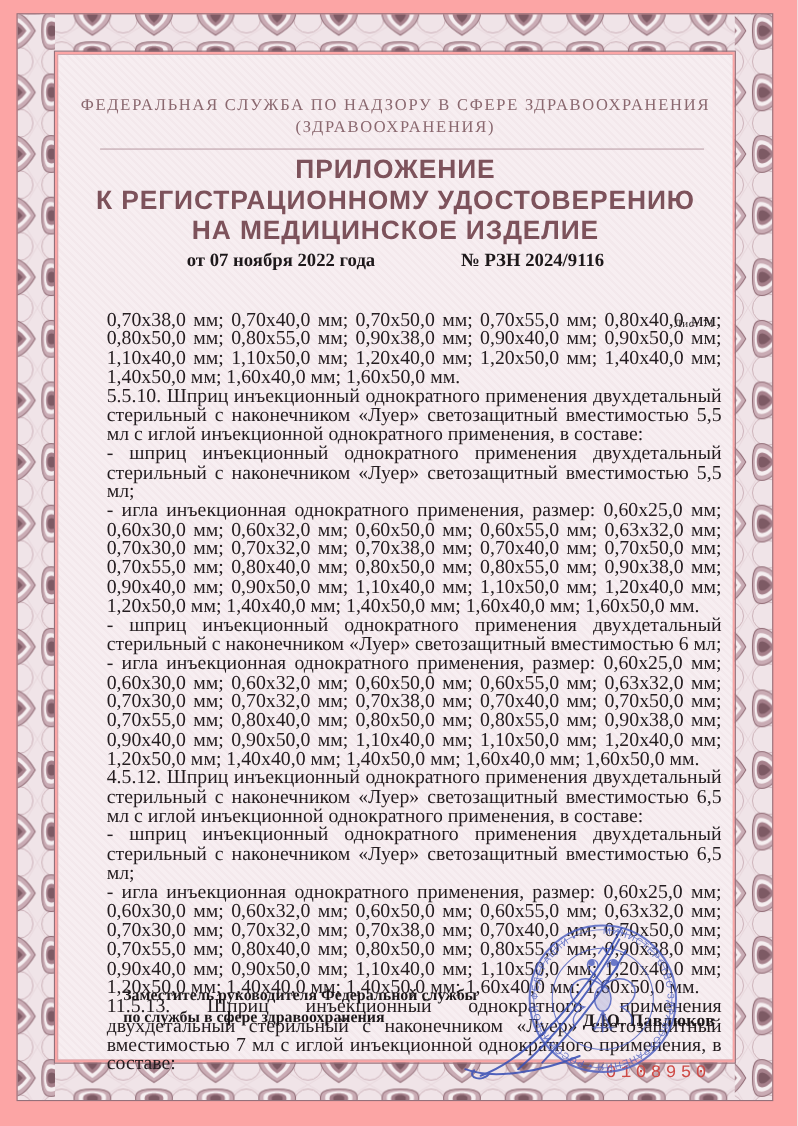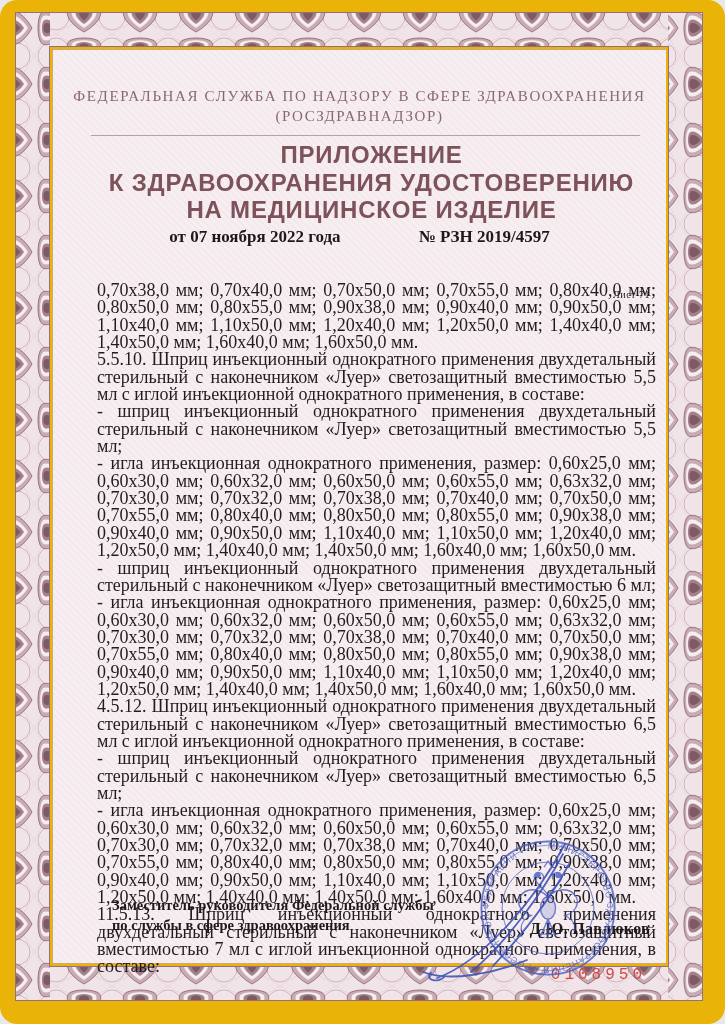--- a/index.html
+++ b/index.html
@@ -1,38 +1,38 @@
 <!DOCTYPE html>
 <html><head>
 <meta charset="utf-8">
 <style>
   html,body{margin:0;padding:0;}
   body{background:#e8e8e8;font-family:"Liberation Serif", serif;}
   .page{
     position:relative;width:725px;height:1024px;margin:0 auto;
-    background:#eab308;overflow:hidden;border-radius:17px;
+    background:#fca5a5;overflow:hidden;
   }
   .border-svg{position:absolute;left:0;top:0;width:725px;height:1024px;}
   .inner{
     position:absolute;left:53px;top:50px;width:613px;height:913px;
     background:
       repeating-linear-gradient(45deg, rgba(195,160,170,.07) 0 2px, rgba(255,255,255,0) 2px 5px),
       #f7eef1;
   }
   .org{
     position:absolute;top:36px;left:0;width:100%;
     text-align:center;color:#8a686f;font-size:15px;line-height:20px;
     letter-spacing:1.6px;font-family:"Liberation Serif",serif;
   }
   .divider{
     position:absolute;top:85px;left:38px;right:26px;height:0;
     border-top:1px solid #bb9fa7;
   }
   .title{
-    position:absolute;top:91px;left:12px;width:100%;text-align:center;
+    position:absolute;top:91px;left:0;width:100%;text-align:center;
     color:#7d525b;font-family:"Liberation Sans",sans-serif;font-weight:bold;
     font-size:24px;line-height:27.5px;letter-spacing:.8px;
   }
   .date-row{
     position:absolute;top:177px;left:0;width:100%;
     display:flex;justify-content:center;gap:78px;
     font-weight:bold;color:#1d181a;font-size:17px;
   }
   .sheet{
     position:absolute;top:206px;right:16px;
@@ -93,34 +93,34 @@
     <rect x="668" y="13" width="34" height="987" fill="url(#gbV)"></rect>
     <rect x="15.5" y="12.5" width="687" height="988" fill="none" stroke="#93707a" stroke-width="1"></rect>
     <rect x="49.5" y="46.5" width="619" height="920" fill="none" stroke="#93707a" stroke-width="1"></rect>
     <rect x="52.5" y="49.5" width="613" height="914" fill="none" stroke="#c2a5ad" stroke-width="0.7"></rect>
   </svg>
 
   <div class="inner">
 
     <div class="org">
       <div>ФЕДЕРАЛЬНАЯ СЛУЖБА ПО НАДЗОРУ В СФЕРЕ ЗДРАВООХРАНЕНИЯ</div>
-      <div>(РОСЗДРАВНАДЗОР)</div>
+      <div>(ЗДРАВООХРАНЕНИЯ)</div>
     </div>
 
     <div class="divider"></div>
 
     <div class="title">
       <div>ПРИЛОЖЕНИЕ</div>
-      <div>К ЗДРАВООХРАНЕНИЯ УДОСТОВЕРЕНИЮ</div>
+      <div>К РЕГИСТРАЦИОННОМУ УДОСТОВЕРЕНИЮ</div>
       <div>НА МЕДИЦИНСКОЕ ИЗДЕЛИЕ</div>
     </div>
 
     <div class="date-row">
       <span>от 07 ноября 2022 года</span>
-      <span>№  РЗН 2019/4597</span>
+      <span>№  РЗН 2024/9116</span>
     </div>
 
     <div class="sheet">Лист 71</div>
 
     <div class="doc-body">
 
     <p>0,70х38,0&nbsp;мм; 0,70х40,0&nbsp;мм; 0,70х50,0&nbsp;мм; 0,70х55,0&nbsp;мм; 0,80х40,0&nbsp;мм; 0,80х50,0&nbsp;мм; 0,80х55,0&nbsp;мм; 0,90х38,0&nbsp;мм; 0,90х40,0&nbsp;мм; 0,90х50,0&nbsp;мм; 1,10х40,0&nbsp;мм; 1,10х50,0&nbsp;мм; 1,20х40,0&nbsp;мм; 1,20х50,0&nbsp;мм; 1,40х40,0&nbsp;мм; 1,40х50,0&nbsp;мм; 1,60х40,0&nbsp;мм; 1,60х50,0&nbsp;мм.</p>
         <p>5.5.10. Шприц инъекционный однократного применения двухдетальный стерильный с наконечником «Луер» светозащитный вместимостью 5,5 мл с иглой инъекционной однократного применения, в составе:</p>
         <p>- шприц инъекционный однократного применения двухдетальный стерильный с наконечником «Луер» светозащитный вместимостью 5,5 мл;</p>
         <p>- игла инъекционная однократного применения, размер: 0,60х25,0&nbsp;мм; 0,60х30,0&nbsp;мм; 0,60х32,0&nbsp;мм; 0,60х50,0&nbsp;мм; 0,60х55,0&nbsp;мм; 0,63х32,0&nbsp;мм; 0,70х30,0&nbsp;мм; 0,70х32,0&nbsp;мм; 0,70х38,0&nbsp;мм; 0,70х40,0&nbsp;мм; 0,70х50,0&nbsp;мм; 0,70х55,0&nbsp;мм; 0,80х40,0&nbsp;мм; 0,80х50,0&nbsp;мм; 0,80х55,0&nbsp;мм; 0,90х38,0&nbsp;мм; 0,90х40,0&nbsp;мм; 0,90х50,0&nbsp;мм; 1,10х40,0&nbsp;мм; 1,10х50,0&nbsp;мм; 1,20х40,0&nbsp;мм; 1,20х50,0&nbsp;мм; 1,40х40,0&nbsp;мм; 1,40х50,0&nbsp;мм; 1,60х40,0&nbsp;мм; 1,60х50,0&nbsp;мм.</p>

